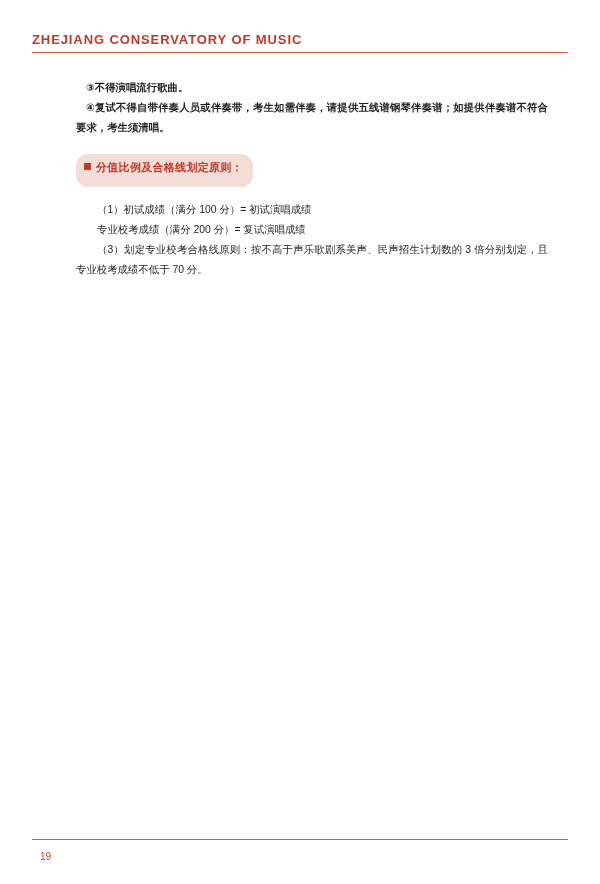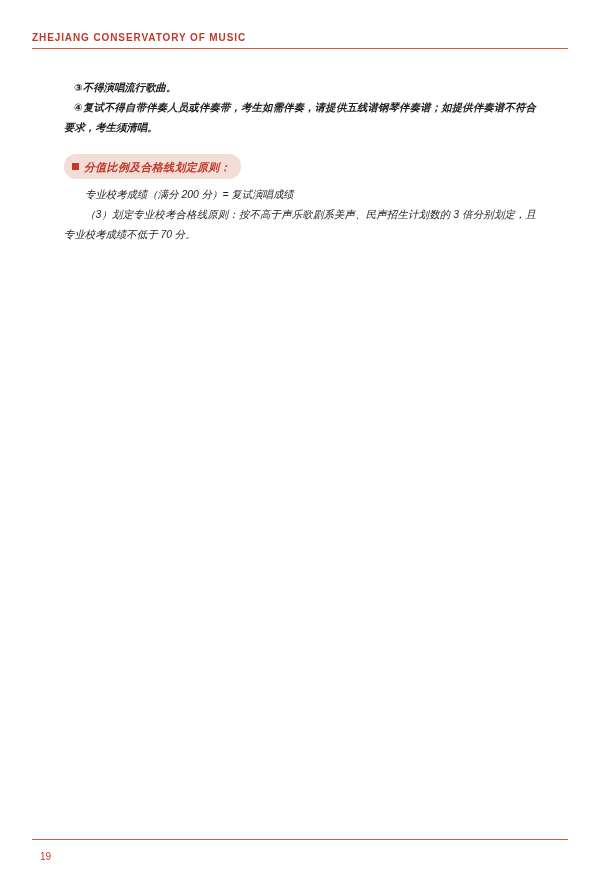--- a/index.html
+++ b/index.html
@@ -24,40 +24,39 @@
   }
 
   
   .header-wrap {
     position: absolute;
     top: 32px;
     left: 32px;
     width: 536px;
   }
   .header-text {
-    font-size: 10px;
+    font-size: 13px;
     letter-spacing: 0.9px;
     color: #c0392b;
     font-weight: bold;
     font-family: "Liberation Sans", sans-serif;
   }
   .header-rule {
     margin-top: 5px;
     height: 1px;
     background: #d8573f;
     width: 536px;
   }
 
   
   .content {
     position: absolute;
     top: 78px;
-    left: 64px;
+    left: 76px;
     width: 472px;
-    font-style: italic;
   }
 
   .para {
     font-size: 10.4px;
     line-height: 20px;
     color: #231f20;
     text-align: justify;
     margin: 0 0 0 0;
     font-family: "Liberation Sans", "DejaVu Sans", sans-serif;
   }
@@ -69,21 +68,21 @@
   }
   .indent1 {
     text-indent: 10px;
   }
 
   
   .section-head {
     margin-top: 16px;
     margin-bottom: 6px;
     display: inline-block;
-    padding: 3px 10px 4px 8px;
+    padding: 3px 10px 12px 8px;
     background: #f2ded7;
     border-radius: 12px;
   }
   .section-head .sq {
     display: inline-block;
     width: 7px;
     height: 7px;
     background: #c0392b;
     margin-right: 5px;
     vertical-align: 1px;
@@ -130,20 +129,21 @@
 
   <div class="content">
 
     <p class="para bold indent1">③不得演唱流行歌曲。</p>
     <p class="para bold indent1">④复试不得自带伴奏人员或伴奏带，考生如需伴奏，请提供五线谱钢琴伴奏谱；如提供伴奏谱不符合要求，考生须清唱。</p>
 
     <div class="section-head">
       <span class="sq"></span><span class="txt">分值比例及合格线划定原则：</span>
     </div>
 
+    <p class="para indent2 block-after-head">（1）初试成绩（满分 100 分）= 初试演唱成绩</p>
     <p class="para indent2">专业校考成绩（满分 200 分）= 复试演唱成绩</p>
     <p class="para indent2">（3）划定专业校考合格线原则：按不高于声乐歌剧系美声、民声招生计划数的 3 倍分别划定，且专业校考成绩不低于 70 分。</p>
 
   </div>
 
   <div class="footer-rule"></div>
   <div class="page-number">19</div>
 
 </div>
 

